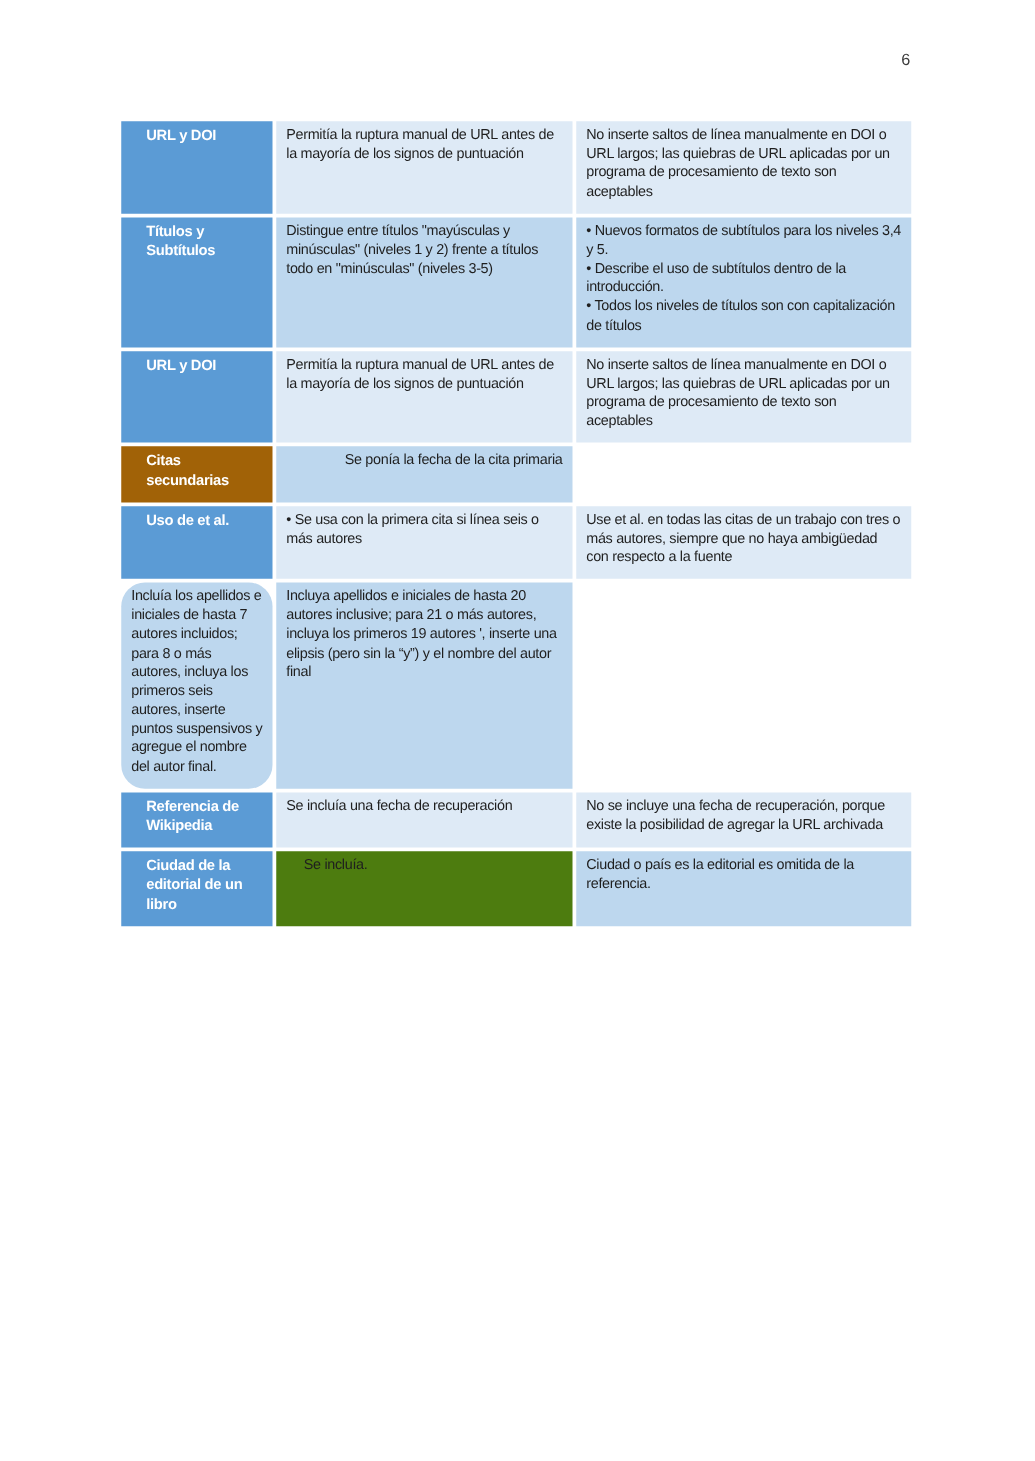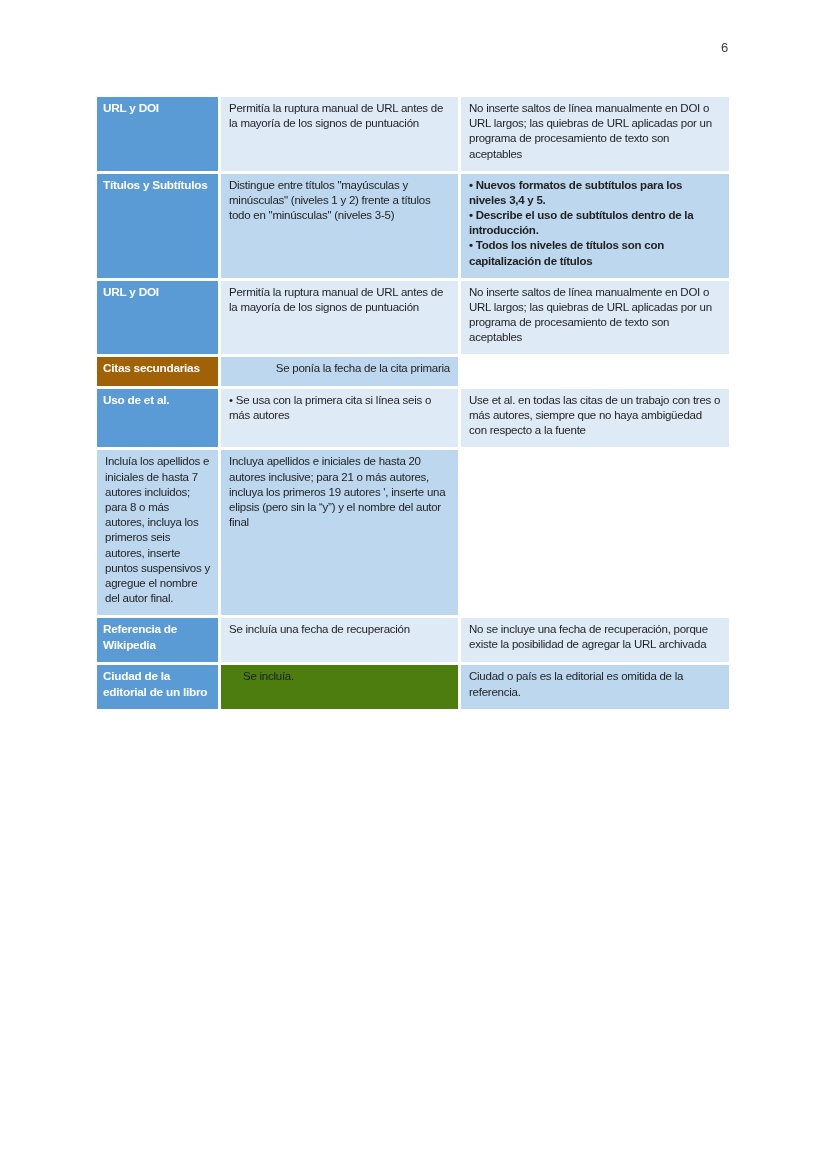--- a/index.html
+++ b/index.html
@@ -41,21 +41,21 @@
     font-size: 11.5px;
     letter-spacing: -0.25px;
     line-height: 1.32;
     color: #1f1f1f;
     word-wrap: break-word;
   }
   .cell.cat {
     color: #ffffff;
     font-weight: bold;
     font-size: 11.8px;
-    padding-left: 6px;
+    padding-left: 20px;
   }
   .para {
     margin: 0;
   }
 </style>
 </head>
 <body>
 
 <div class="page">
   <div class="page-number">6</div>
@@ -71,21 +71,21 @@
           <div class="para">No inserte saltos de línea manualmente en DOI o URL largos; las quiebras de URL aplicadas por un programa de procesamiento de texto son aceptables</div>
         </div>
       </div>
       <div class="trow">
         <div class="cell cat" style="background: rgb(91, 155, 213);">
           <div class="para">Títulos y Subtítulos</div>
         </div>
         <div class="cell body" style="background: rgb(189, 215, 238);">
           <div class="para">Distingue entre títulos "mayúsculas y minúsculas" (niveles 1 y 2) frente a títulos todo en "minúsculas" (niveles 3-5)</div>
         </div>
-        <div class="cell body" style="background: rgb(189, 215, 238); font-weight: bold;">
+        <div class="cell body" style="background: rgb(189, 215, 238);">
           <div class="para">• Nuevos formatos de subtítulos para los niveles 3,4 y 5.</div>
           <div class="para">• Describe el uso de subtítulos dentro de la introducción.</div>
           <div class="para">• Todos los niveles de títulos son con capitalización de títulos</div>
         </div>
       </div>
       <div class="trow">
         <div class="cell cat" style="background: rgb(91, 155, 213);">
           <div class="para">URL y DOI</div>
         </div>
         <div class="cell body" style="background: rgb(222, 234, 246);">
@@ -108,21 +108,21 @@
           <div class="para">Uso de et al.</div>
         </div>
         <div class="cell body" style="background: rgb(222, 234, 246);">
           <div class="para">• Se usa con la primera cita si línea seis o más autores</div>
         </div>
         <div class="cell body" style="background: rgb(222, 234, 246);">
           <div class="para">Use et al. en todas las citas de un trabajo con tres o más autores, siempre que no haya ambigüedad con respecto a la fuente</div>
         </div>
       </div>
       <div class="trow">
-        <div class="cell body" style="background: rgb(189, 215, 238);">
+        <div class="cell body" style="background: rgb(189, 215, 238); border-radius: 19px;">
           <div class="para">Incluía los apellidos e iniciales de hasta 7 autores incluidos; para 8 o más autores, incluya los primeros seis autores, inserte puntos suspensivos y agregue el nombre del autor final.</div>
         </div>
         <div class="cell body" style="background: rgb(189, 215, 238);">
           <div class="para">Incluya apellidos e iniciales de hasta 20 autores inclusive; para 21 o más autores, incluya los primeros 19 autores ', inserte una elipsis (pero sin la “y”) y el nombre del autor final</div>
         </div>
       </div>
       <div class="trow">
         <div class="cell cat" style="background: rgb(91, 155, 213);">
           <div class="para">Referencia de Wikipedia</div>
         </div>

